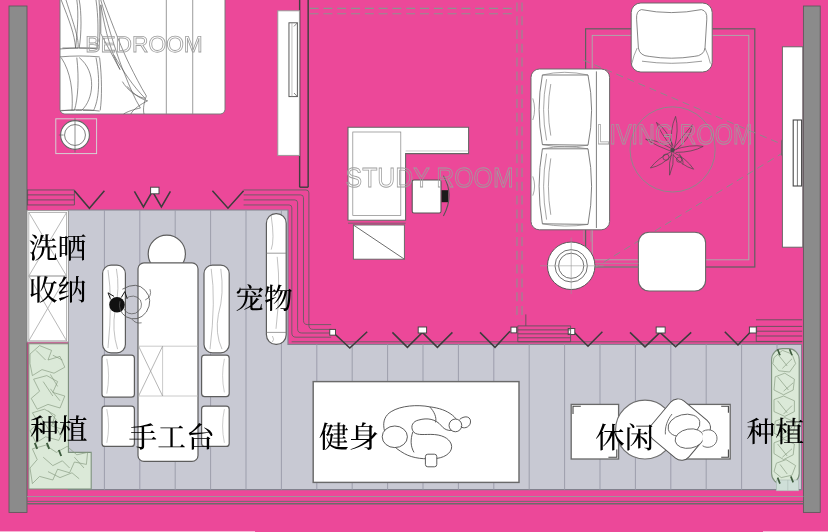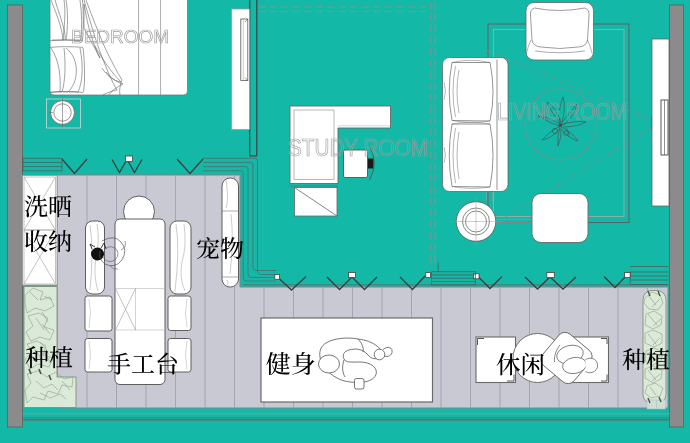--- a/index.html
+++ b/index.html
@@ -1,16 +1,16 @@
 <!DOCTYPE html>
 <html><head>
 <meta charset="utf-8">
 <style>
 html,body{margin:0;padding:0;background:#fff;}
-#plan{width:690px;height:443px;position:relative;background:#14b8a6;overflow:hidden;font-family:"Liberation Sans",sans-serif;}
+#plan{width:690px;height:443px;position:relative;background:#ec4899;overflow:hidden;font-family:"Liberation Sans",sans-serif;}
 </style>
 </head>
 <body>
 
 <div id="plan">
 <svg width="690" height="443" viewBox="0 0 690 443" xmlns="http://www.w3.org/2000/svg">
 
 <g>
 <path d="M57,175 H240 V287 H668 V408 H57 Z" fill="#c8c9d3" stroke="#82828e" stroke-width="1"></path>
 <g stroke="#9b9caa" stroke-width="0.8">

